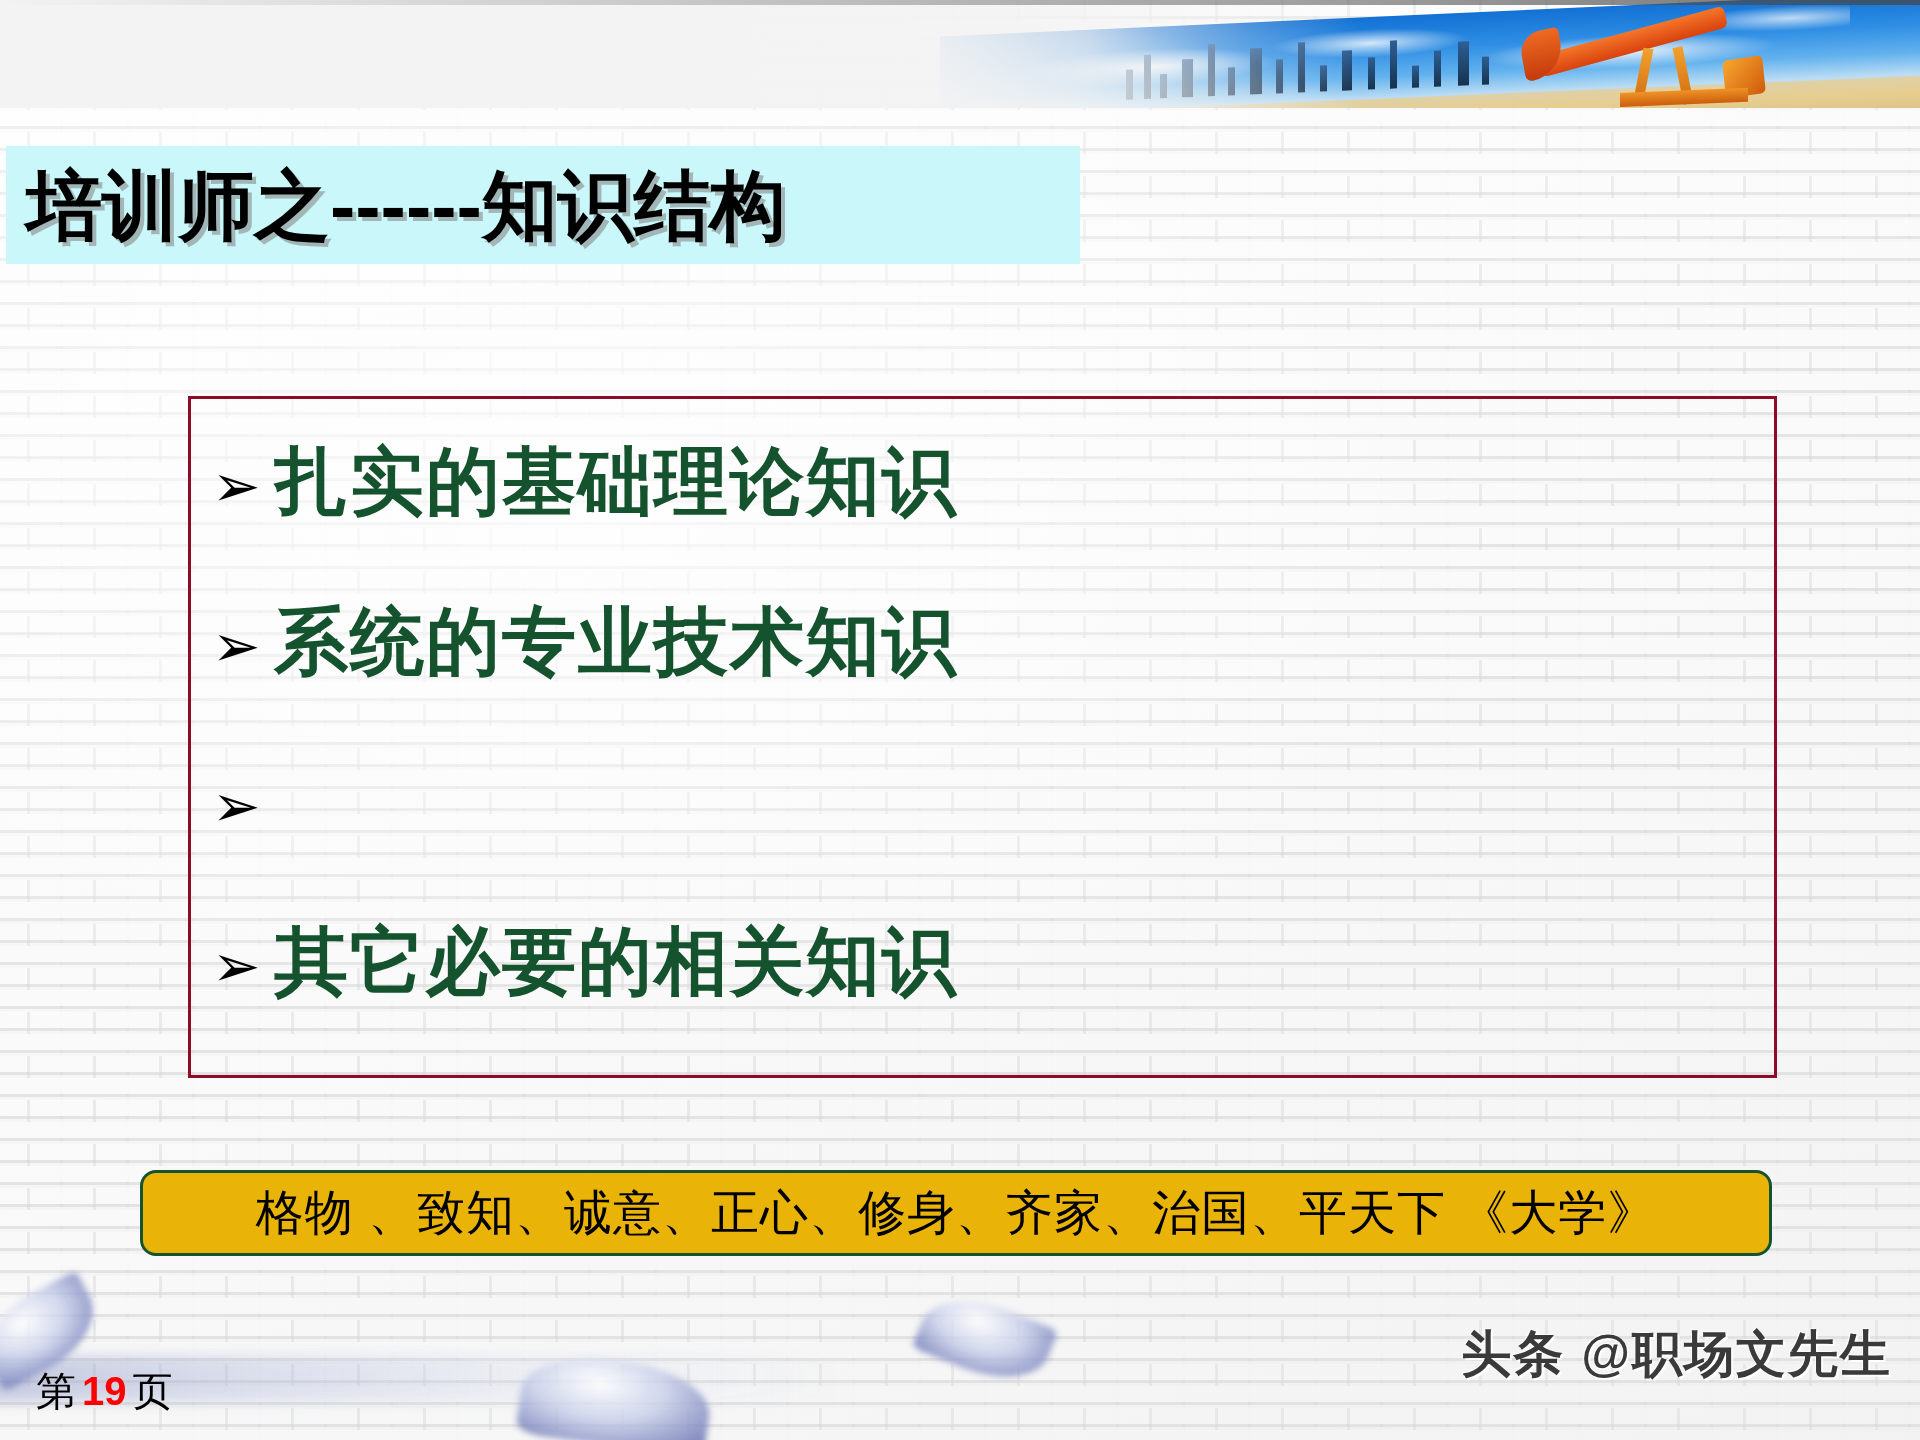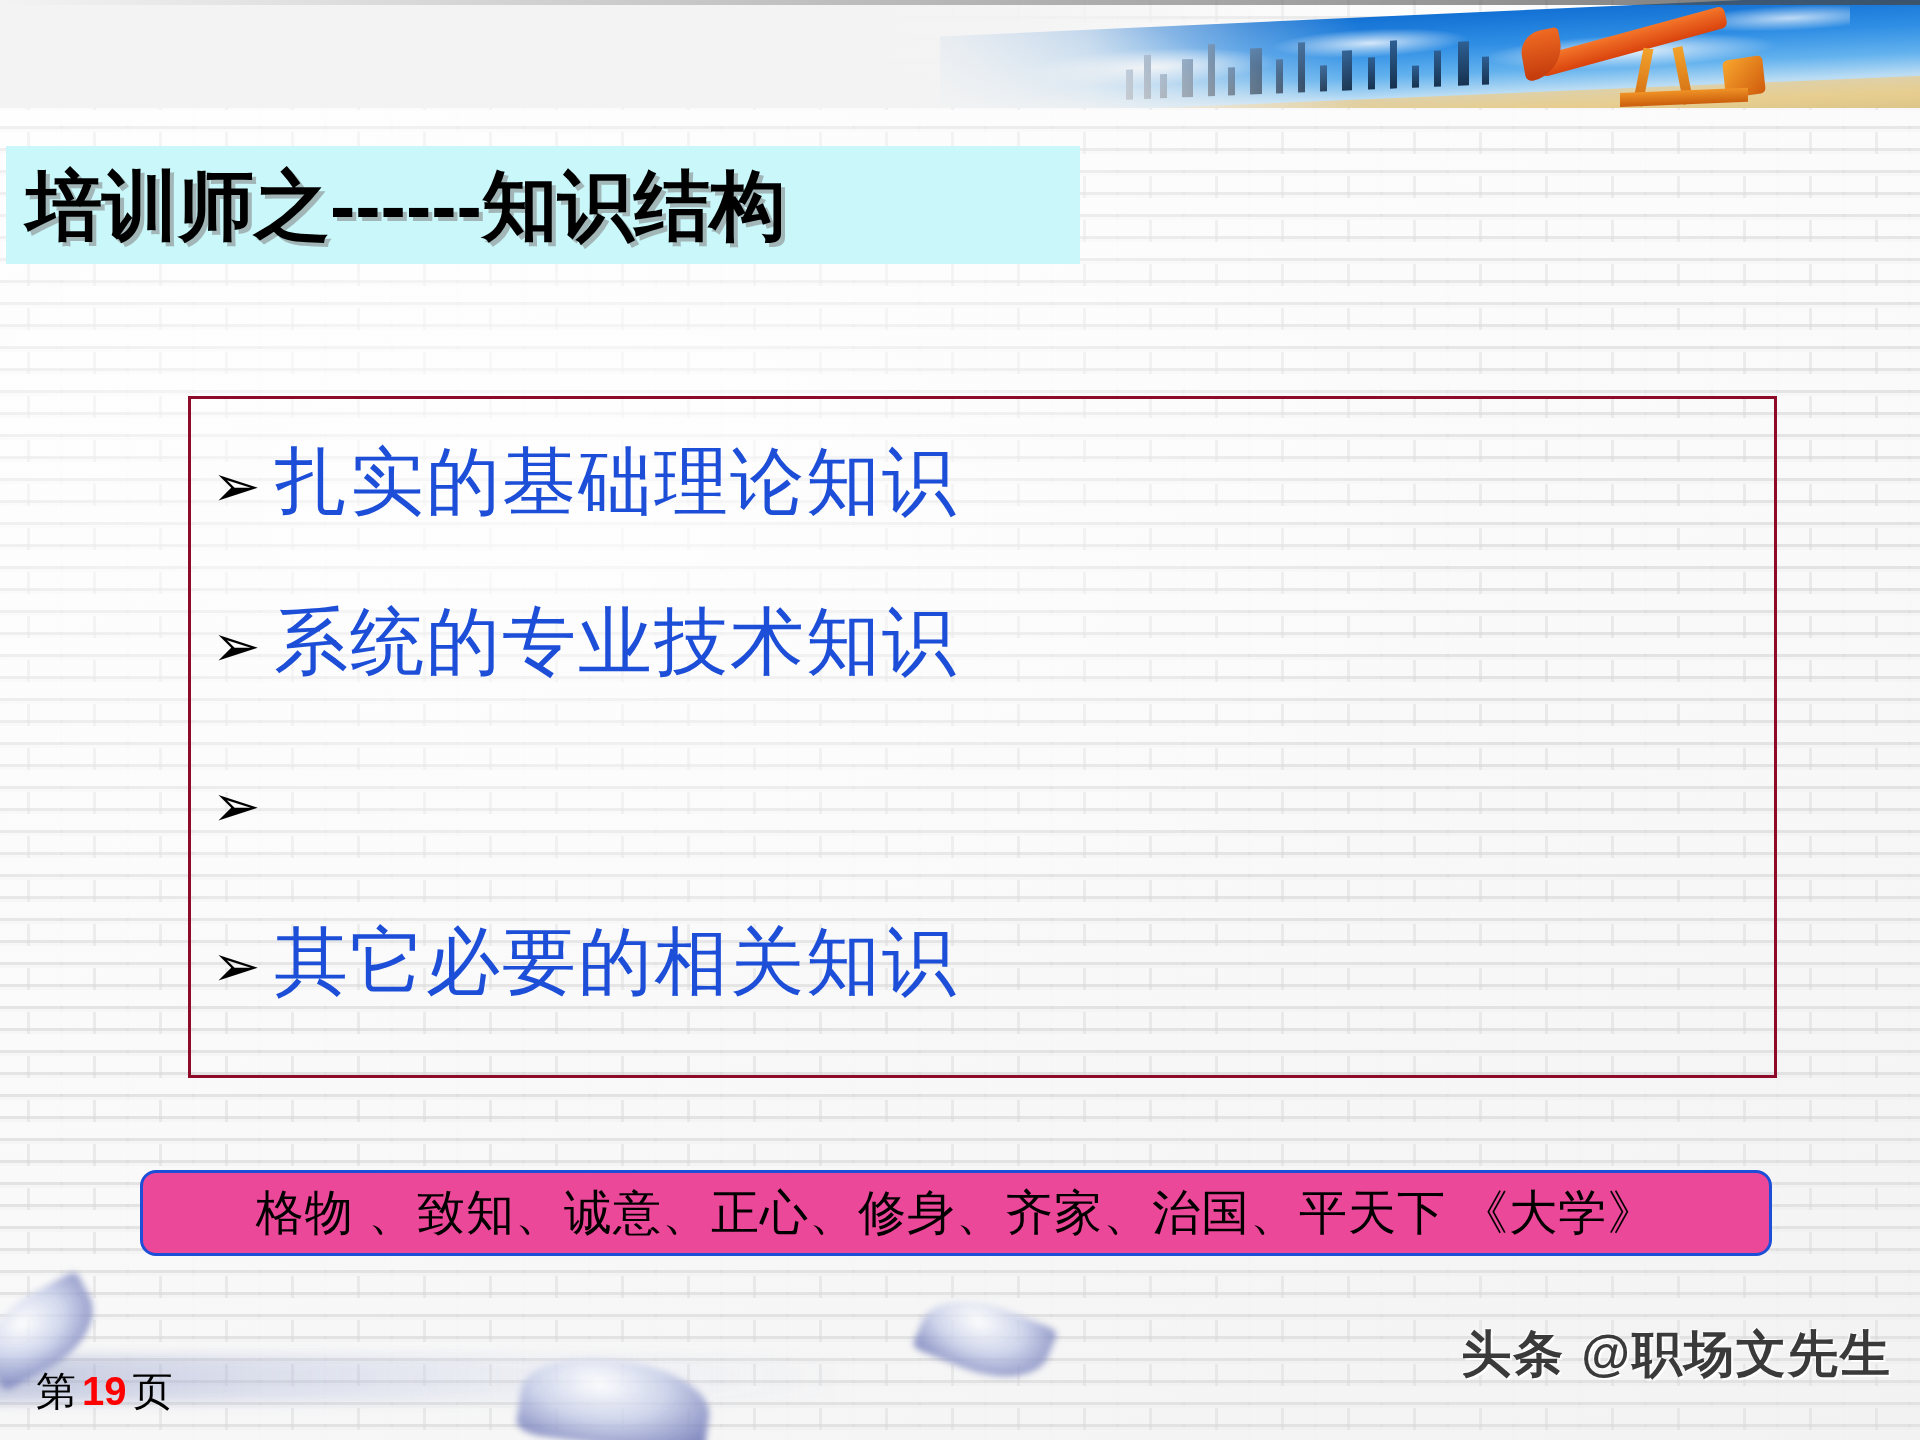--- a/index.html
+++ b/index.html
@@ -274,34 +274,35 @@
     font-size: 58px;
     line-height: 104px;
     color: #000;
     width: 58px;
     margin-right: 4px;
     transform: translateY(4px);
   }
   .bullet-text {
     font-size: 74px;
     line-height: 104px;
-    color: #1d4ed8;
+    color: #14532d;
     white-space: nowrap;
     letter-spacing: 2px;
+    font-weight: bold;
   }
 
   
   .quote-box {
     position: absolute;
     left: 140px;
     top: 1170px;
     width: 1632px;
     height: 86px;
-    background: #ec4899;
-    border: 3px solid #1d4ed8;
+    background: #eab308;
+    border: 3px solid #14532d;
     border-radius: 16px;
     box-sizing: border-box;
     display: flex;
     align-items: center;
     justify-content: center;
   }
   .quote-text {
     font-size: 48px;
     color: #000000;
     white-space: nowrap;

